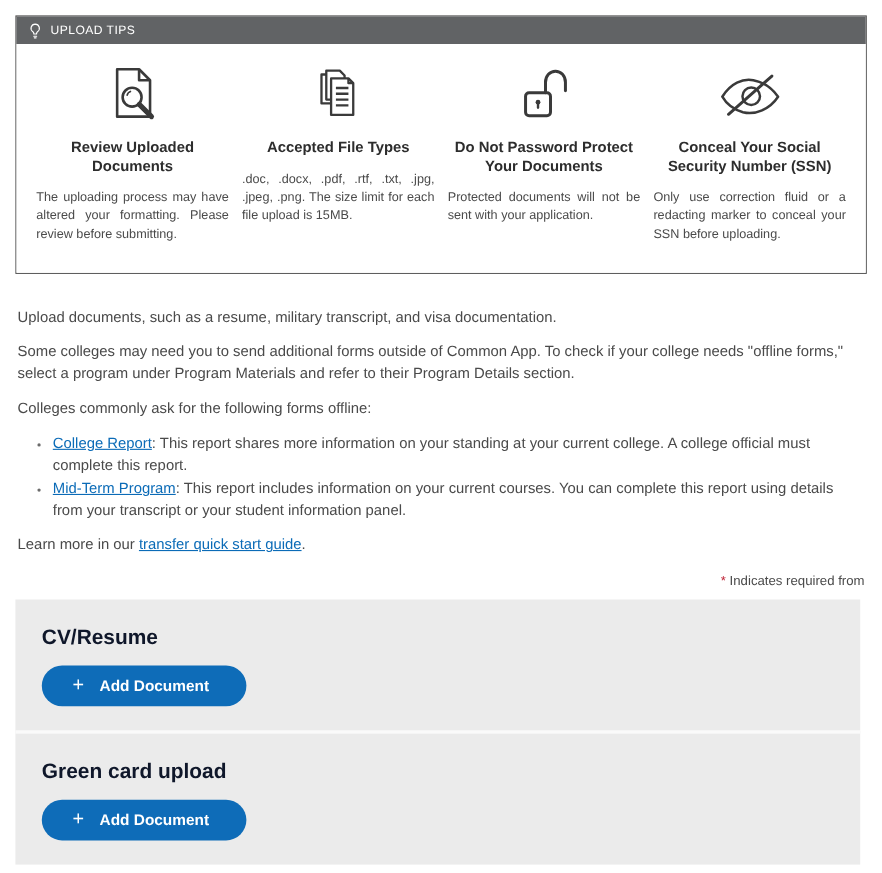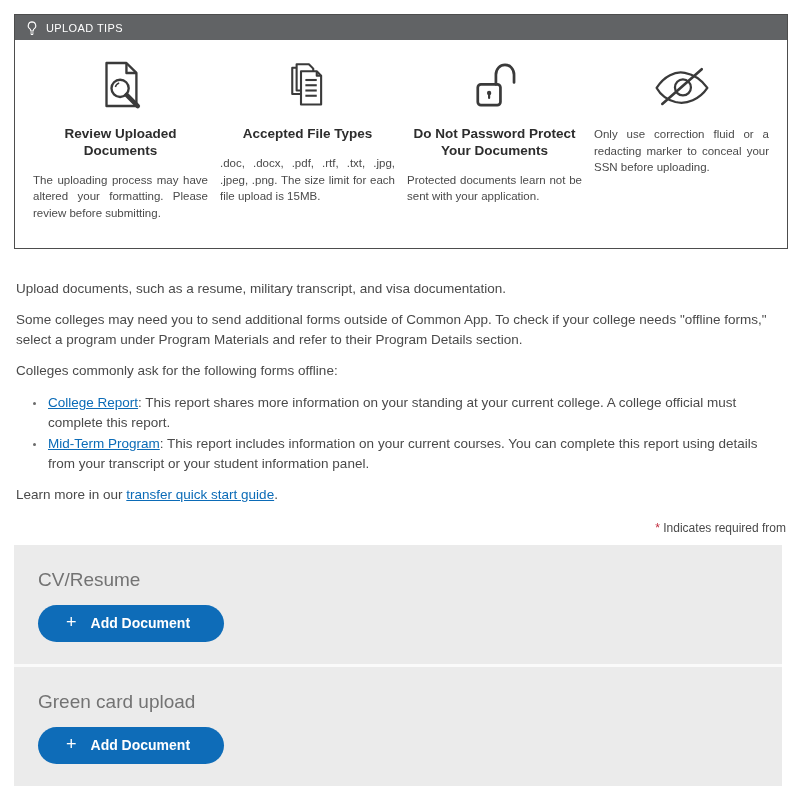--- a/index.html
+++ b/index.html
@@ -92,22 +92,22 @@
 
   
   .upload-sections { margin-right: 6px; }
   .upload-section {
     background: #ebebeb;
     padding: 24px 24px 22px 24px;
   }
   .upload-section + .upload-section { border-top: 3px solid #fafafa; }
   .upload-section h2 {
     font-size: 19px;
-    font-weight: normal;
-    color: #737373;
+    font-weight: bold;
+    color: #0f172a;
     margin-bottom: 14px;
   }
   .add-doc-btn {
     display: inline-flex;
     align-items: center;
     gap: 14px;
     background: #0e6cb8;
     color: #ffffff;
     border: none;
     border-radius: 19px;
@@ -179,31 +179,32 @@
     <div class="tip">
       <div class="tip-icon">
         <svg width="58" height="60" viewBox="0 0 64 64" fill="none" stroke="#3a3a3a" stroke-width="3" stroke-linejoin="round" stroke-linecap="round">
           <rect x="13" y="29" width="25" height="23" rx="3.5" fill="#ffffff"></rect>
           <path d="M33 29 V18.5 c0-6.5 4.5-11 10-11 s10 4.5 10 11 V27"></path>
           <circle cx="25.5" cy="38.5" r="2.4" fill="#3a3a3a" stroke="none"></circle>
           <line x1="25.5" y1="40" x2="25.5" y2="44" stroke-width="2.4"></line>
         </svg>
       </div>
       <h3>Do Not Password Protect Your Documents</h3>
-      <p>Protected documents learn not be sent with your application.</p>
+      <p>Protected documents will not be sent with your application.</p>
     </div>
 
     <div class="tip">
       <div class="tip-icon">
         <svg width="62" height="46" viewBox="0 0 66 48" fill="none" stroke="#3a3a3a" stroke-width="2.4" stroke-linejoin="round" stroke-linecap="round">
           <path d="M6 25 C14 12 26 7 36 9 C47 11 55 18 60 25 C52 37 38 43 26 40 C17 37.5 10 32 6 25 Z"></path>
           <circle cx="34" cy="24.5" r="8.5"></circle>
           <line x1="12" y1="42" x2="54" y2="5" stroke-width="2.8"></line>
         </svg>
       </div>
+      <h3>Conceal Your Social Security Number (SSN)</h3>
       <p>Only use correction fluid or a redacting marker to conceal your SSN before uploading.</p>
     </div>
 
   </div>
 </div>
 
 <div class="intro">
   <p>
     <span>Upload documents, such as a resume, military transcript, and visa documentation.</span>
   </p>

